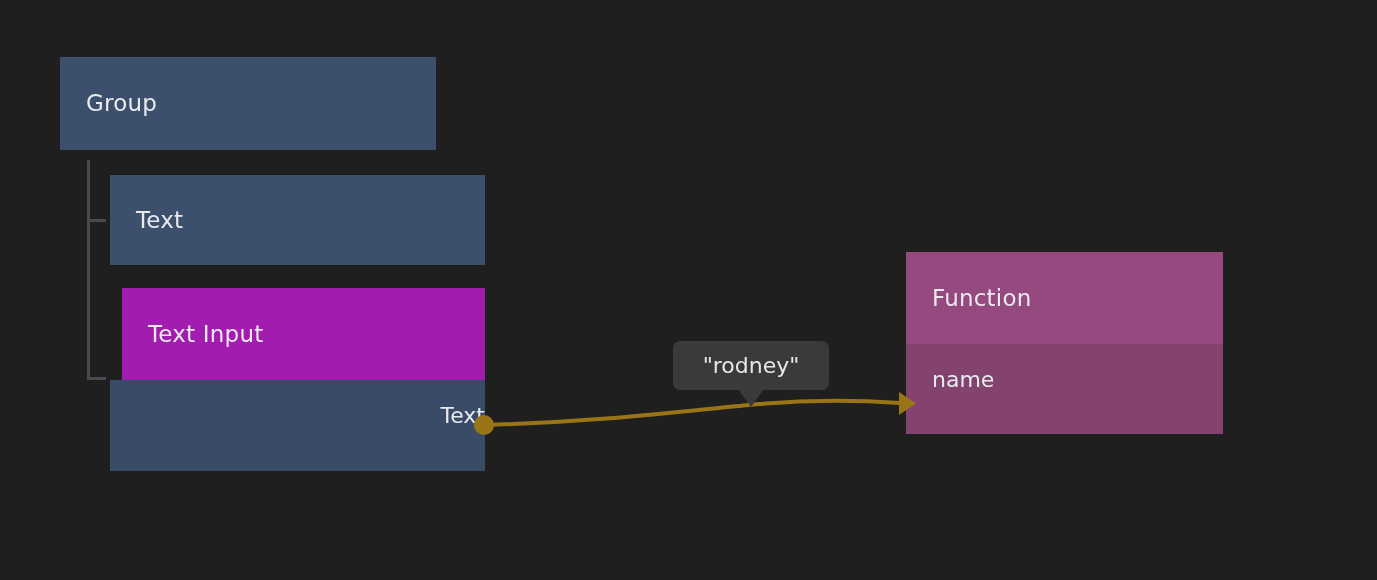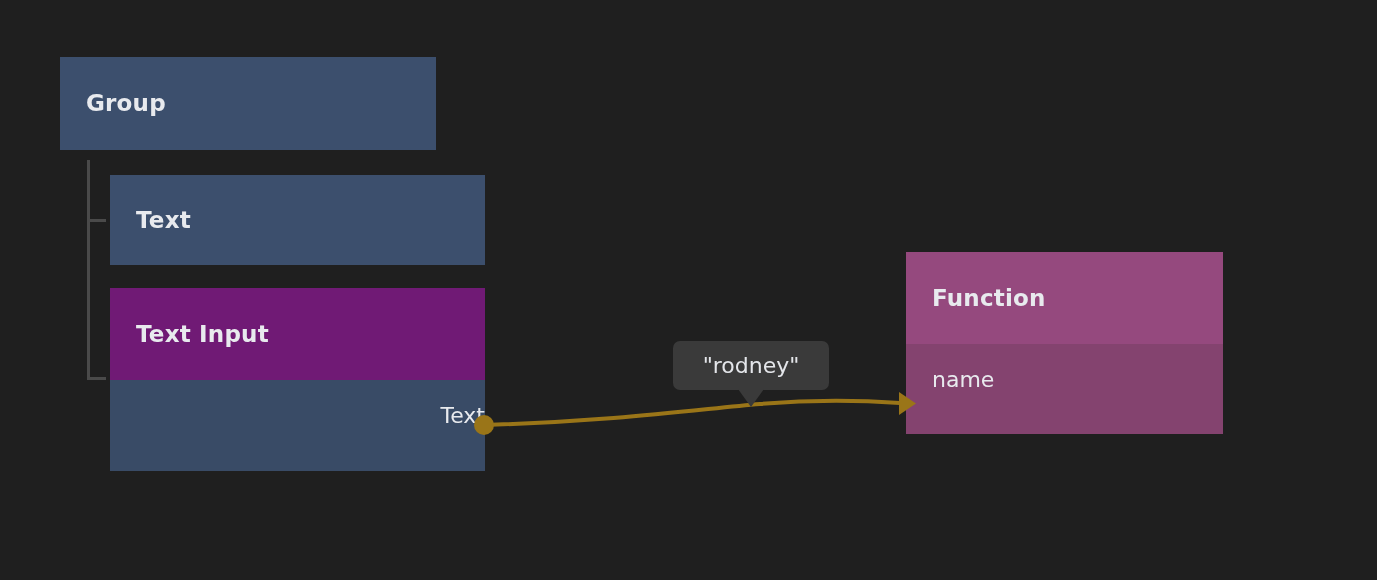--- a/index.html
+++ b/index.html
@@ -29,21 +29,21 @@
   .node-header {
     display: flex;
     align-items: center;
     box-sizing: border-box;
     width: 100%;
     padding-left: 26px;
   }
   .node-title {
     color: #e8eaee;
     font-size: 23px;
-    font-weight: 700;
+    font-weight: 400;
     letter-spacing: 0.2px;
     line-height: 1;
     white-space: nowrap;
   }
   .node-body {
     box-sizing: border-box;
     width: 100%;
     position: relative;
   }
 
@@ -155,21 +155,21 @@
     </div>
   </div>
 
   <div class="node blue" id="text-node">
     <div class="node-header" style="background: rgb(60, 79, 109);">
       <span class="node-title">Text</span>
     </div>
   </div>
 
   <div class="node blue" id="text-input-node">
-    <div class="node-header" style="background: #701a75;">
+    <div class="node-header" style="background: #a21caf; margin-left: 12px;">
       <span class="node-title">Text Input</span>
     </div>
     <div class="node-body" style="background: rgb(57, 75, 102);">
       <div class="port-row out">
         <span class="port-label">Text</span>
       </div>
     </div>
   </div>
 
   <div class="node purple" id="function-node">

